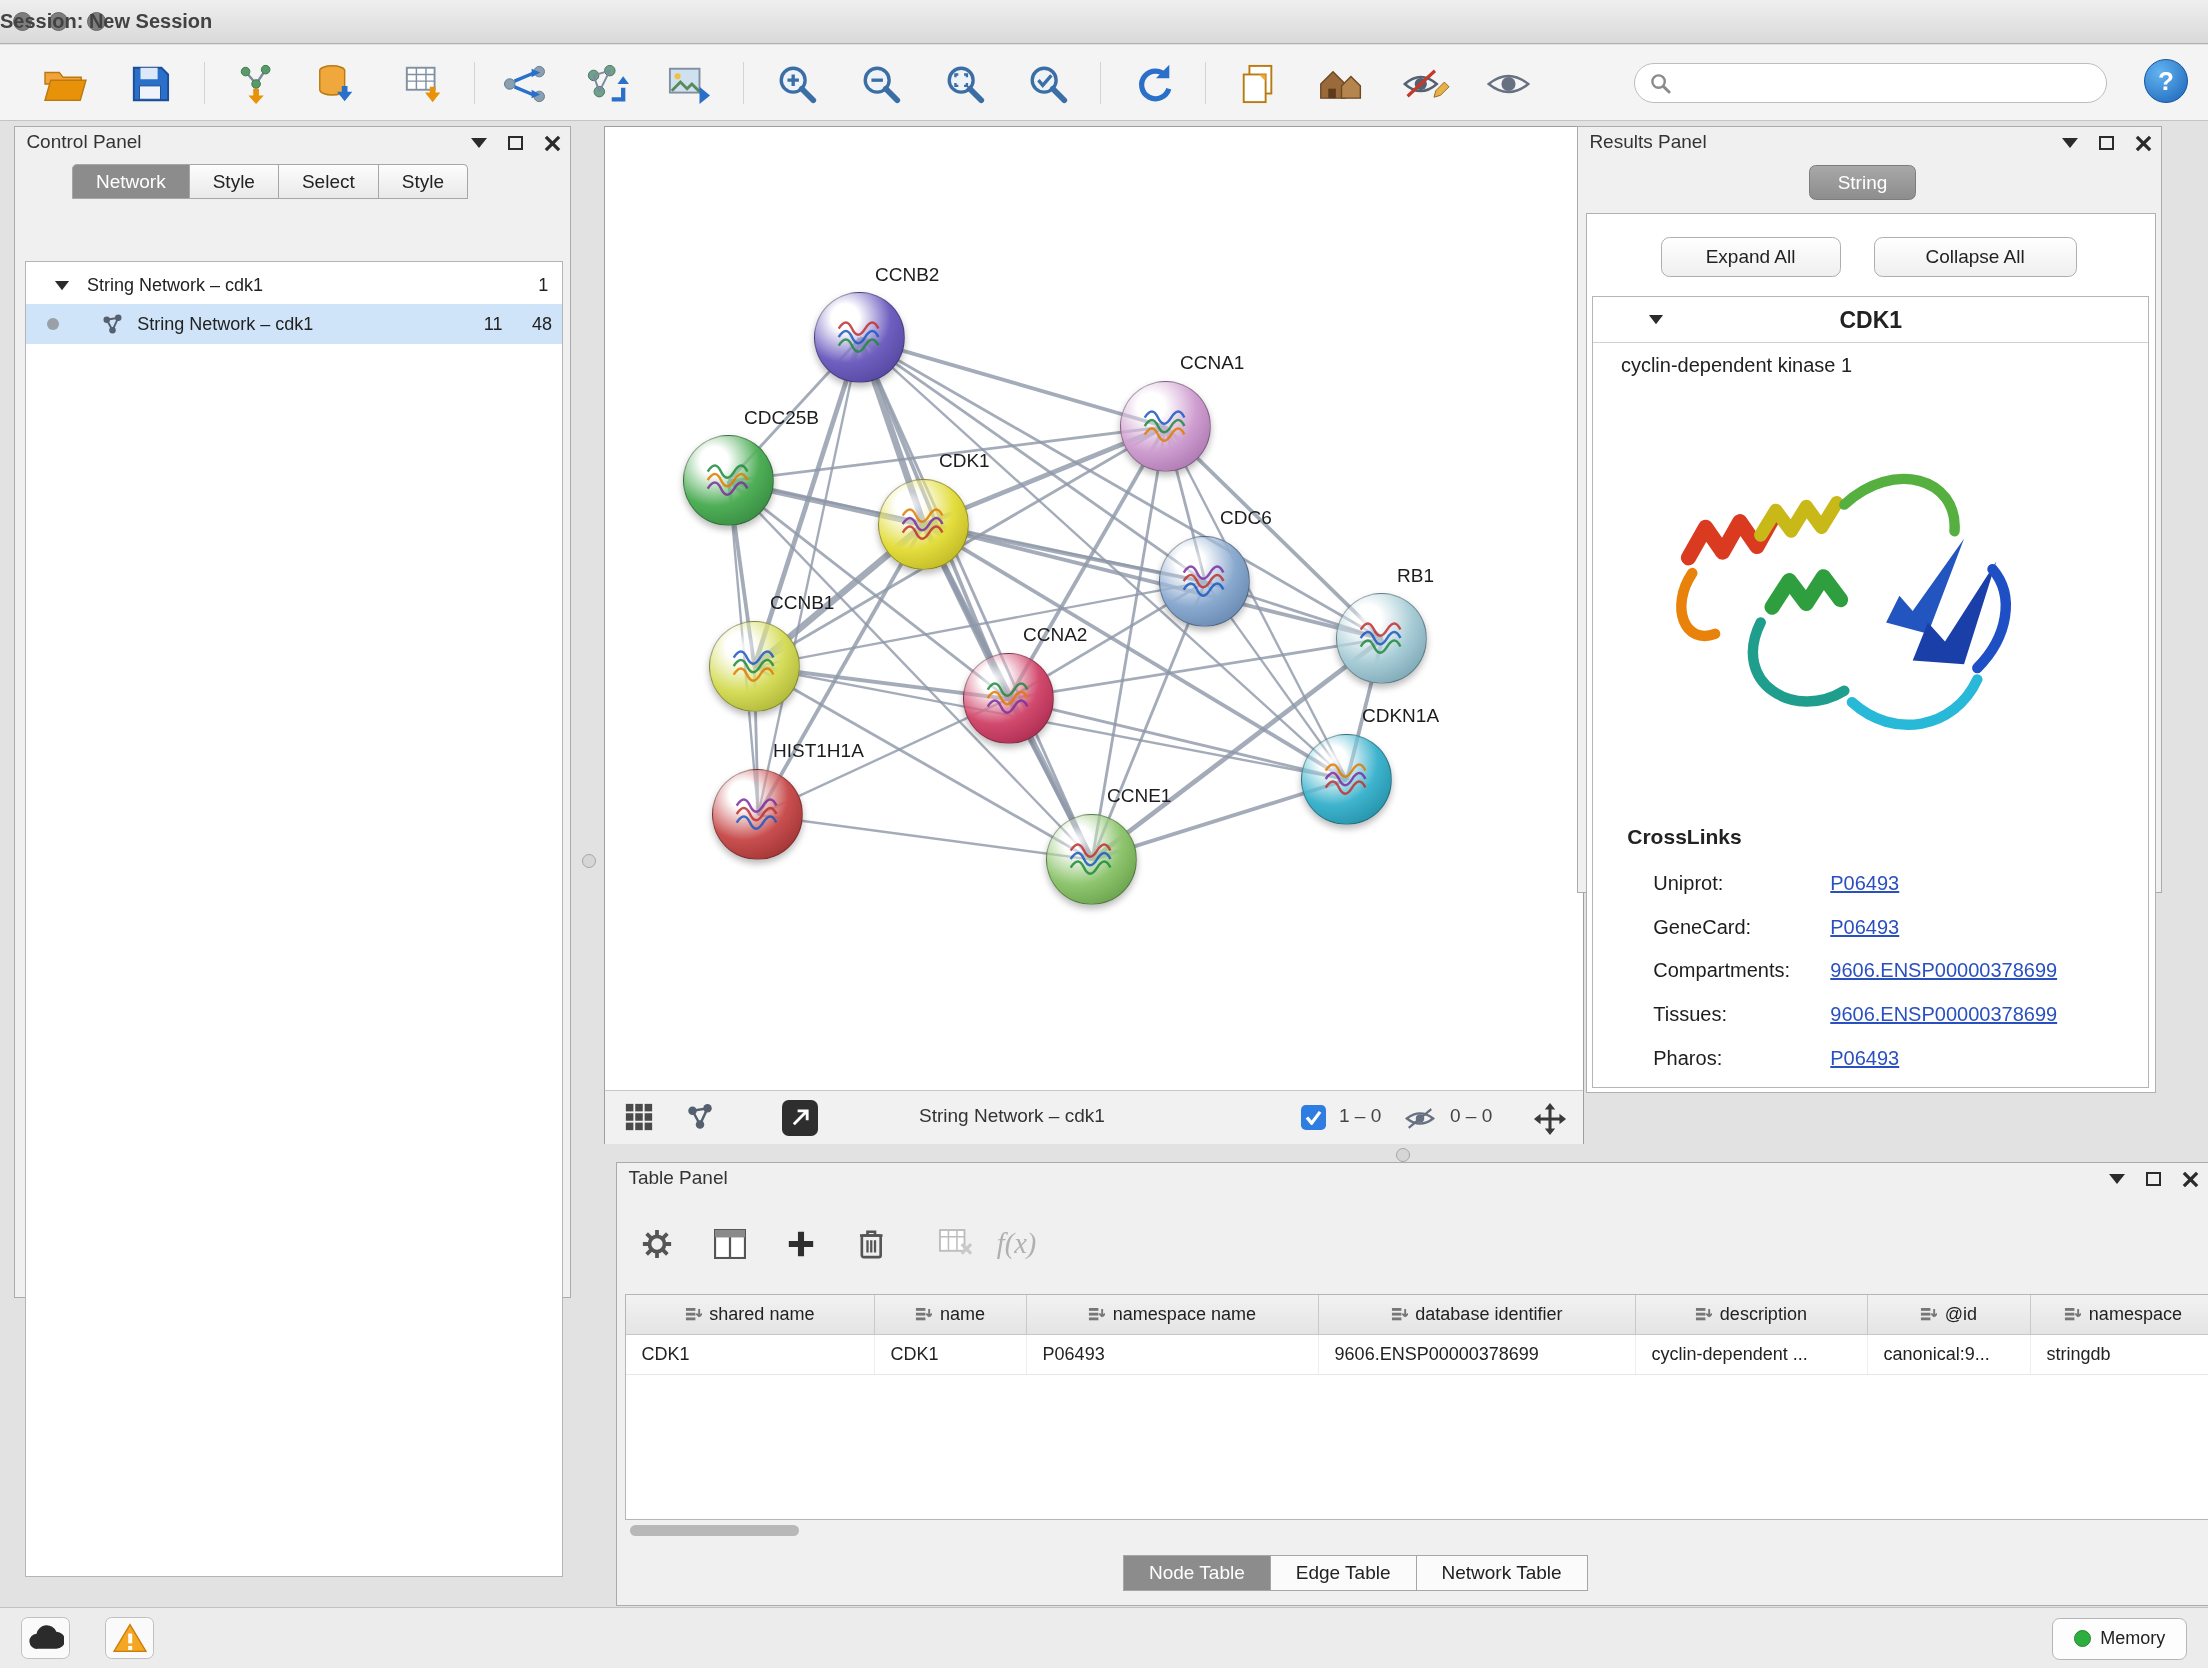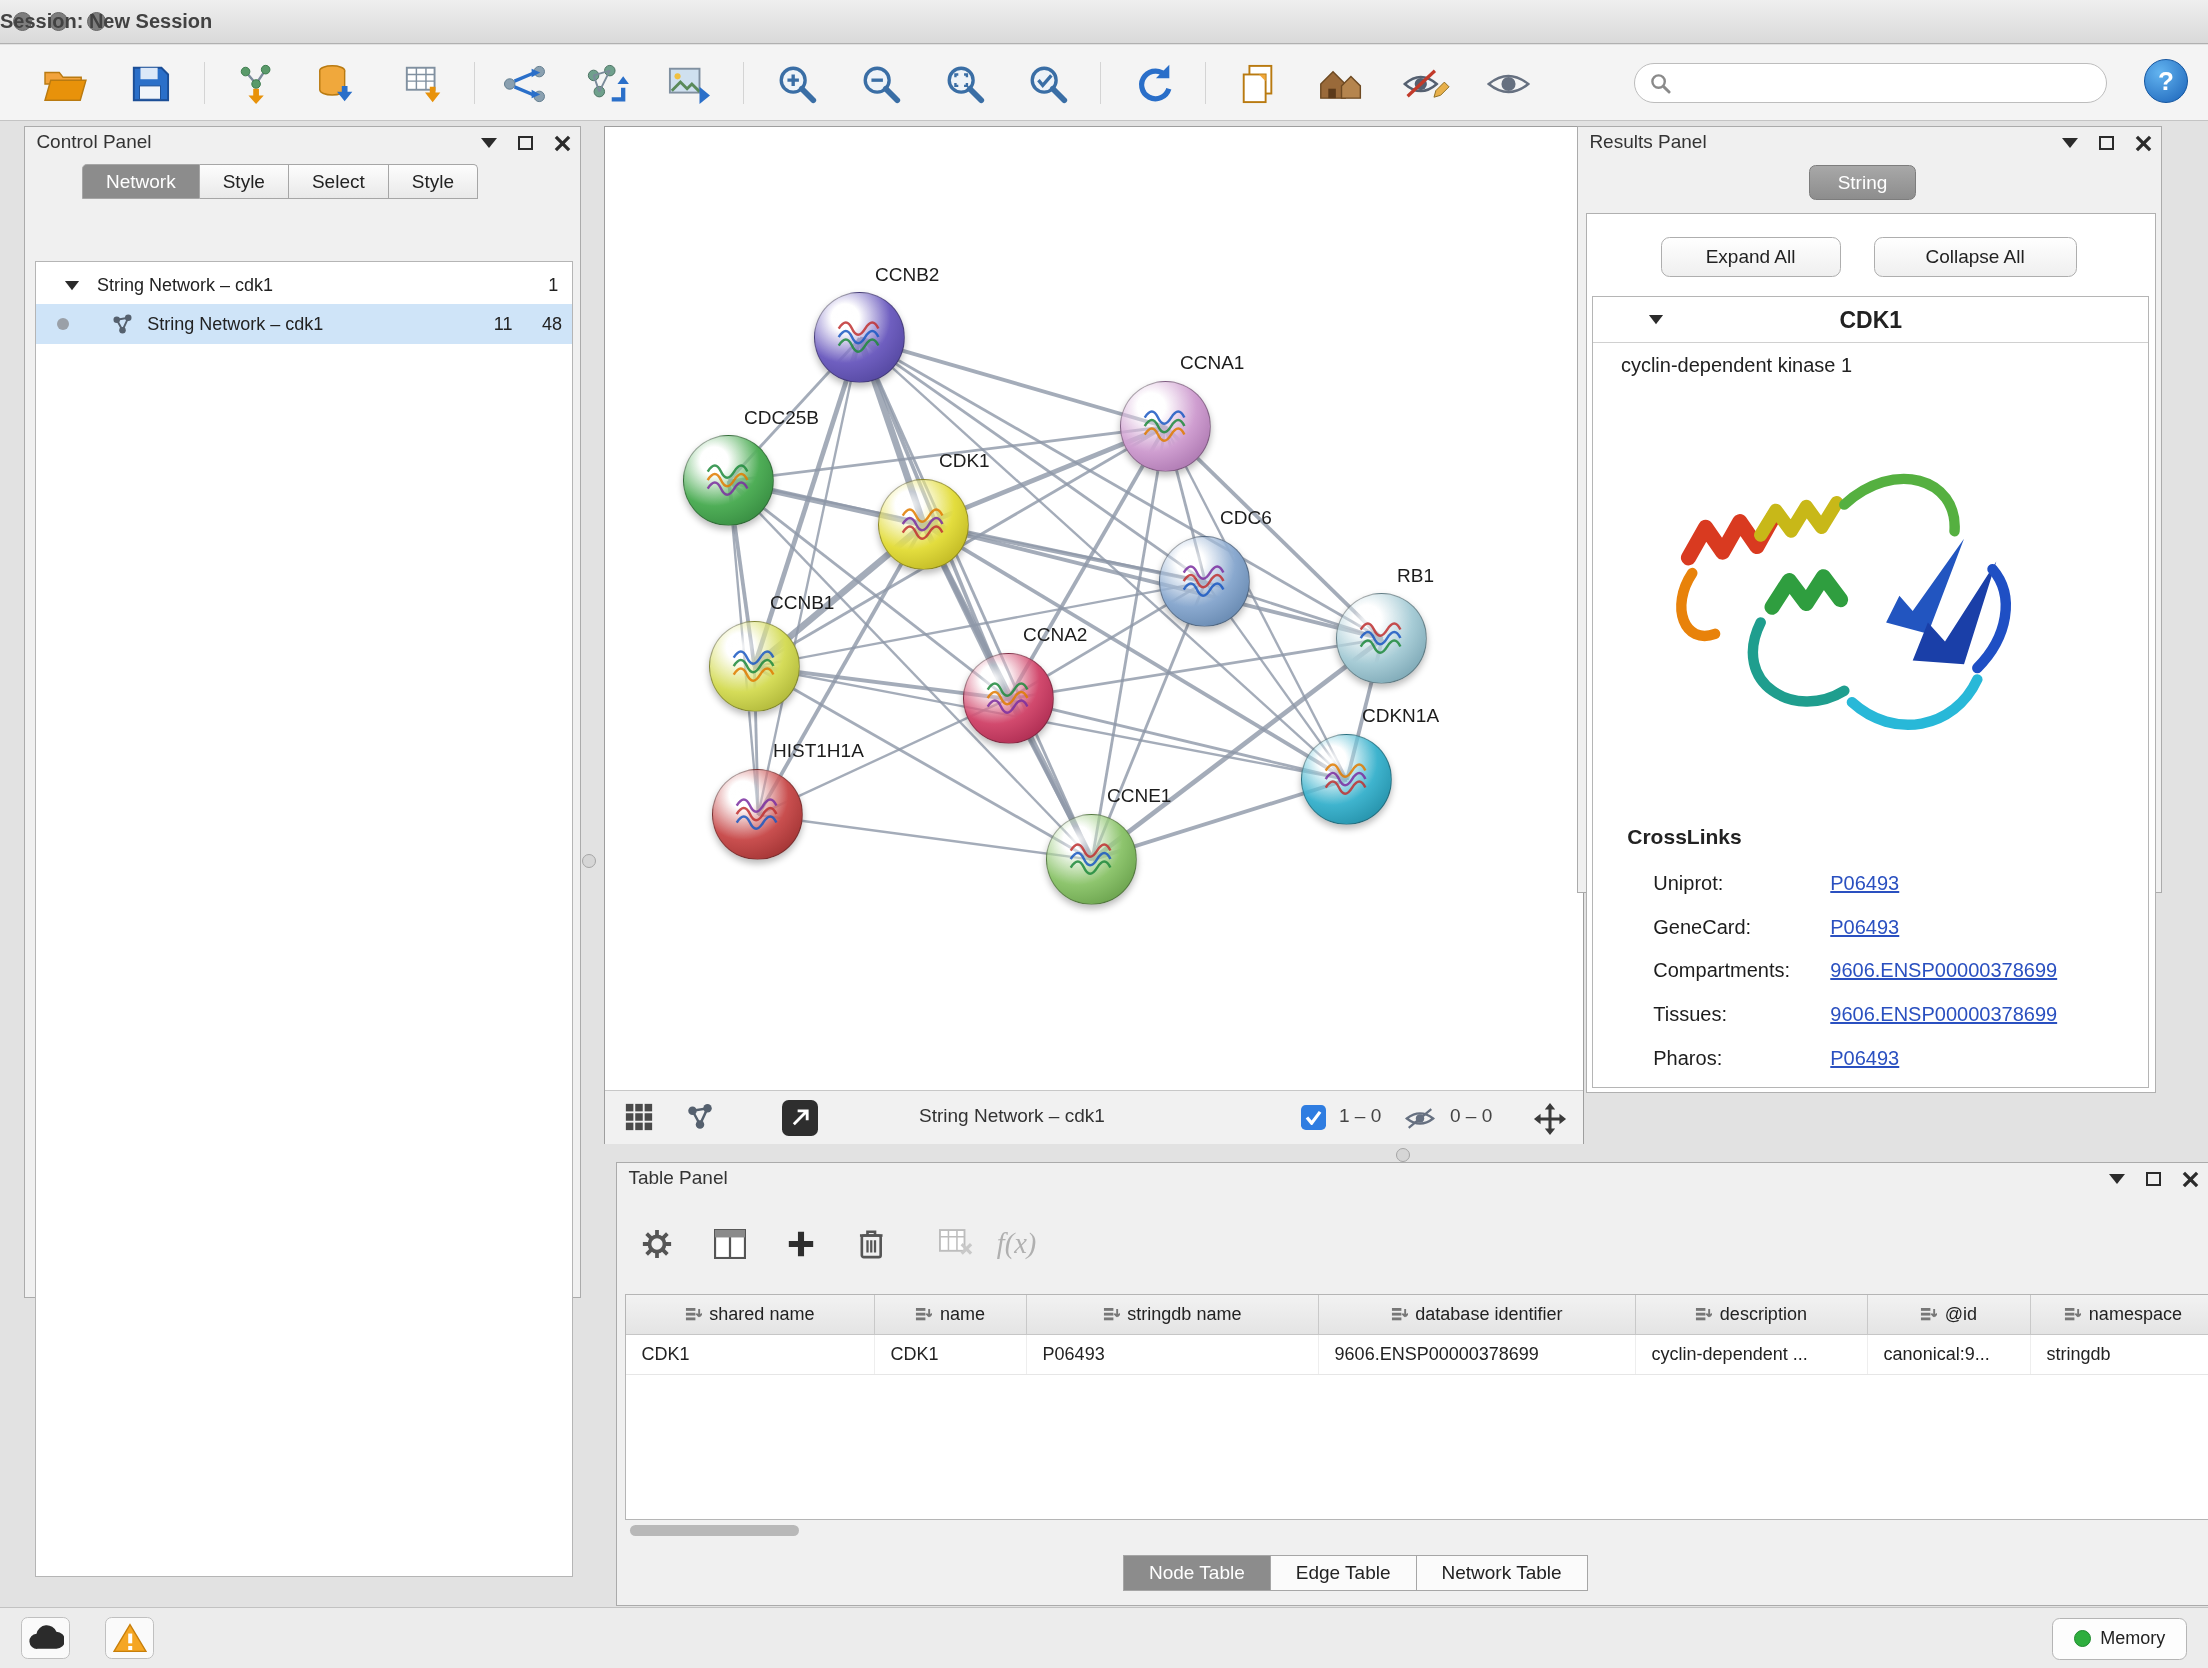--- a/index.html
+++ b/index.html
@@ -23,21 +23,21 @@
 
   
   .panel{position:absolute;background:#f0f0f0;border:1px solid #ababab}
   .panel-title{position:absolute;left:11.4px;top:3.8px;font-size:19px;color:#333}
   .ph-controls{position:absolute;right:9.5px;top:7.6px;display:flex;gap:21px;align-items:center}
   .ph-controls>span{display:flex;align-items:center;justify-content:center;cursor:pointer}
   .tri-down{width:0;height:0;border-left:8.6px solid transparent;border-right:8.6px solid transparent;border-top:10.5px solid #2b2b2b}
   .float-box{width:14.3px;height:14.3px;border:2.4px solid #2b2b2b}
 
   
-  .control-panel{left:24px;top:126px;width:557px;height:1172px}
+  .control-panel{left:14px;top:126px;width:557px;height:1172px}
   .cp-tabs{position:absolute;left:57px;top:37px;display:flex;height:35px}
   .tab{border:1px solid #a6a6a6;border-left:none;background:linear-gradient(#fdfdfd,#e9e9e9);padding:12px 23px;display:flex;align-items:center;font-size:19px;color:#222;cursor:pointer}
   .tab:first-child{border-left:1px solid #a6a6a6;border-radius:4.8px 0 0 0}
   .tab:last-child{border-radius:0 4.8px 0 0}
   .tab.sel{background:#8c8c8c;color:#fff}
   .cp-sum{position:absolute;left:0;top:88px;width:100%;height:40px}
   .chev-btn{position:absolute;top:7.6px;cursor:pointer}
   .cp-sum-label{position:absolute;left:0;right:0;top:8.6px;text-align:center;font-size:18px;color:#222}
   .gear-btn{position:absolute;right:17px;top:4.8px;cursor:pointer}
   .tree-box{position:absolute;left:9.5px;top:134px;width:538px;height:1316px;background:#fff;border:1px solid #b5b5b5;overflow:hidden}
@@ -645,21 +645,21 @@
           </svg>
           <span>name</span>
         </div>
       <div class="th c2">
           <svg width="17" height="14.3" viewBox="0 0 18 15">
             <rect x="1" y="1" width="10" height="3" fill="#777"></rect>
             <rect x="1" y="6" width="10" height="3" fill="#777"></rect>
             <rect x="1" y="11" width="10" height="3" fill="#777"></rect>
             <path d="M15 2 v8 M15 10 l-3 -3 M15 10 l3 -3" stroke="#777" fill="none" stroke-width="2"></path>
           </svg>
-          <span>stringdb name</span>
+          <span>namespace name</span>
         </div>
       <div class="th c3">
           <svg width="17" height="14.3" viewBox="0 0 18 15">
             <rect x="1" y="1" width="10" height="3" fill="#777"></rect>
             <rect x="1" y="6" width="10" height="3" fill="#777"></rect>
             <rect x="1" y="11" width="10" height="3" fill="#777"></rect>
             <path d="M15 2 v8 M15 10 l-3 -3 M15 10 l3 -3" stroke="#777" fill="none" stroke-width="2"></path>
           </svg>
           <span>database identifier</span>
         </div>

